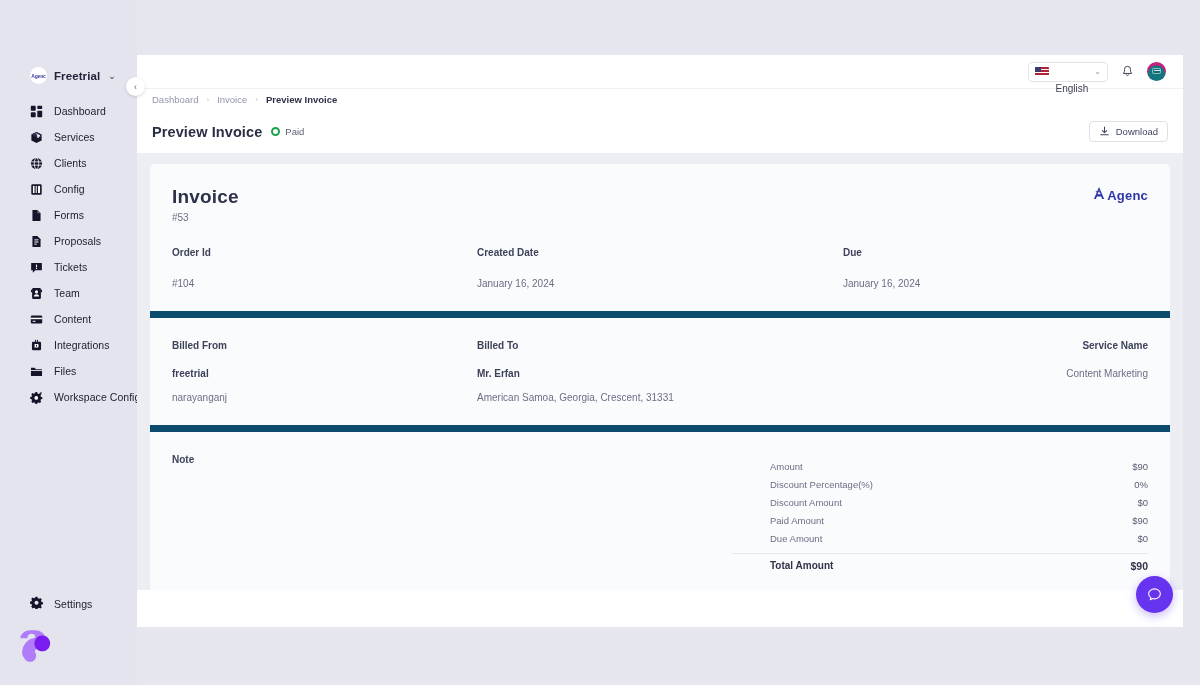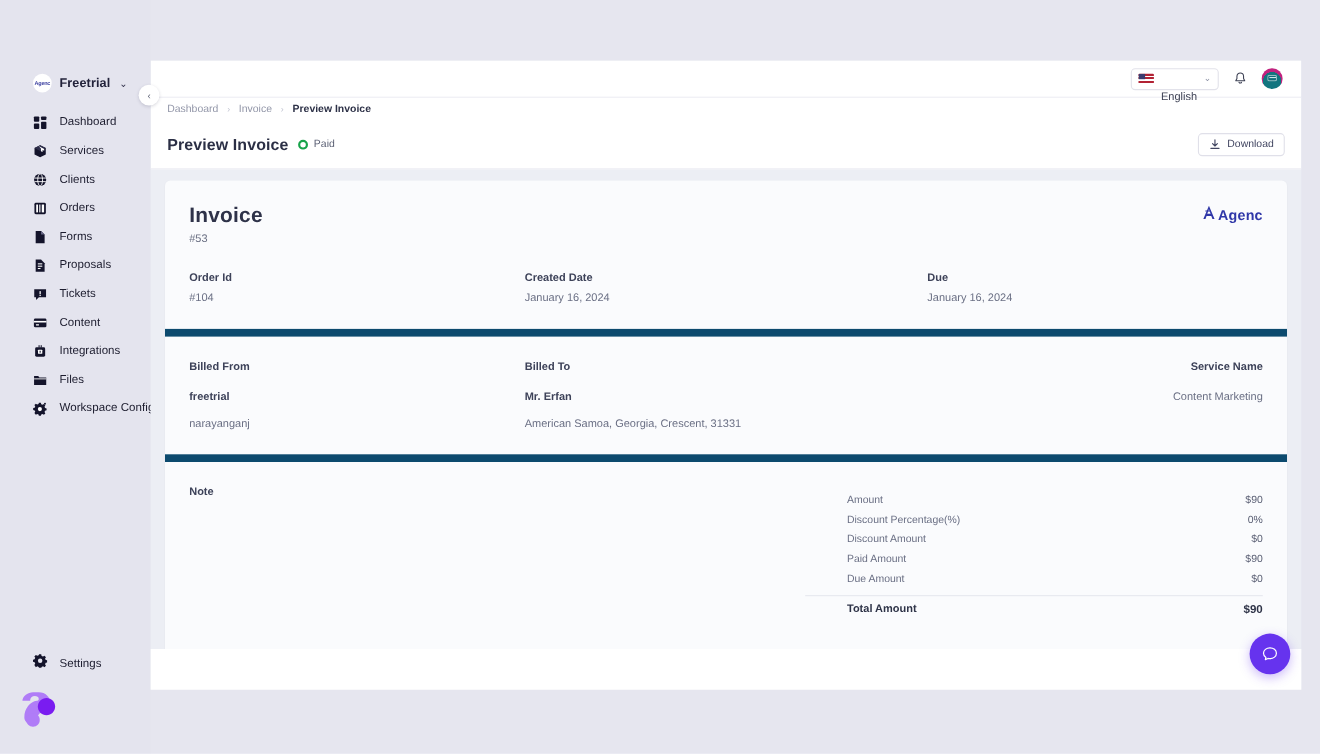--- a/index.html
+++ b/index.html
@@ -146,21 +146,21 @@
   .inv-brand {
     font-size: 13px; font-weight: 700; color: #2f37a8;
     letter-spacing: .2px; display: flex; align-items: baseline; gap: 0px;
   }
 
   .meta-row { display: flex; margin-top: 24px; }
   .meta-col { flex: 1; }
   .meta-col.c2 { flex: 1.2; }
   .meta-col.c3 { text-align: left; }
   .meta-label { font-size: 10px; font-weight: 700; color: #3d4259; }
-  .meta-value { font-size: 10px; color: #6a6f84; margin-top: 8px; }
+  .meta-value { font-size: 10px; color: #6a6f84; margin-top: 20px; }
 
   .party-row { display: flex; }
   .party-col { flex: 1; }
   .party-col.c2 { flex: 1.2; }
   .party-col.c3 { text-align: right; }
   .party-label { font-size: 10px; font-weight: 700; color: #3d4259; }
   .party-name { font-size: 10px; font-weight: 700; color: #3d4259; margin-top: 17px; }
   .party-addr { font-size: 10px; color: #6a6f84; margin-top: 13px; }
   .svc-value { font-size: 10px; color: #6a6f84; margin-top: 17px; }
 
@@ -247,21 +247,21 @@
 
       <div class="nav-item">
         <span class="ico">
             <svg width="13" height="13" viewBox="0 0 16 16">
               <rect x="1.6" y="1.6" width="12.8" height="12.8" rx="1.6" fill="#14142b"></rect>
               <rect x="3.6" y="3.6" width="2" height="8.8" fill="#fff"></rect>
               <rect x="7" y="3.6" width="1.3" height="8.8" fill="#fff"></rect>
               <rect x="9.8" y="3.6" width="2.6" height="8.8" fill="#fff"></rect>
             </svg>
           </span>
-        <span class="nav-label">Orders</span>
+        <span class="nav-label">Config</span>
       </div>
 
       <div class="nav-item">
         <span class="ico">
             <svg width="13" height="13" viewBox="0 0 16 16">
               <path d="M3 1.2h6l4 4v9.6H3z" fill="#14142b"></path>
               <path d="M9 1.2l4 4H9z" fill="#6a6a8a"></path>
             </svg>
           </span>
         <span class="nav-label">Forms</span>
@@ -283,20 +283,32 @@
         <span class="ico">
             <svg width="13" height="13" viewBox="0 0 16 16">
               <path d="M1.4 2.4h13.2v9H6.6L3.4 14.4V11.4H1.4z" fill="#14142b"></path>
               <rect x="7.3" y="4.5" width="1.4" height="3.4" fill="#fff"></rect>
               <rect x="7.3" y="8.6" width="1.4" height="1.4" fill="#fff"></rect>
             </svg>
           </span>
         <span class="nav-label">Tickets</span>
       </div>
 
+      <div class="nav-item">
+        <span class="ico">
+            <svg width="13" height="13" viewBox="0 0 16 16">
+              <rect x="2.6" y="1.2" width="10.8" height="13.6" rx="1.6" fill="#14142b"></rect>
+              <circle cx="8" cy="6" r="1.9" fill="#fff"></circle>
+              <path d="M4.8 11.6c0-1.8 1.5-2.8 3.2-2.8s3.2 1 3.2 2.8z" fill="#fff"></path>
+              <rect x="1.2" y="3.4" width="1.6" height="3" fill="#14142b"></rect>
+              <rect x="13.2" y="3.4" width="1.6" height="3" fill="#14142b"></rect>
+            </svg>
+          </span>
+        <span class="nav-label">Team</span>
+      </div>
 
       <div class="nav-item">
         <span class="ico">
             <svg width="13" height="13" viewBox="0 0 16 16">
               <rect x="1" y="3" width="14" height="10" rx="1.6" fill="#14142b"></rect>
               <rect x="1" y="5.8" width="14" height="1.8" fill="#fff"></rect>
               <rect x="3.2" y="9.6" width="3.6" height="1.3" rx=".4" fill="#fff"></rect>
             </svg>
           </span>
         <span class="nav-label">Content</span>

